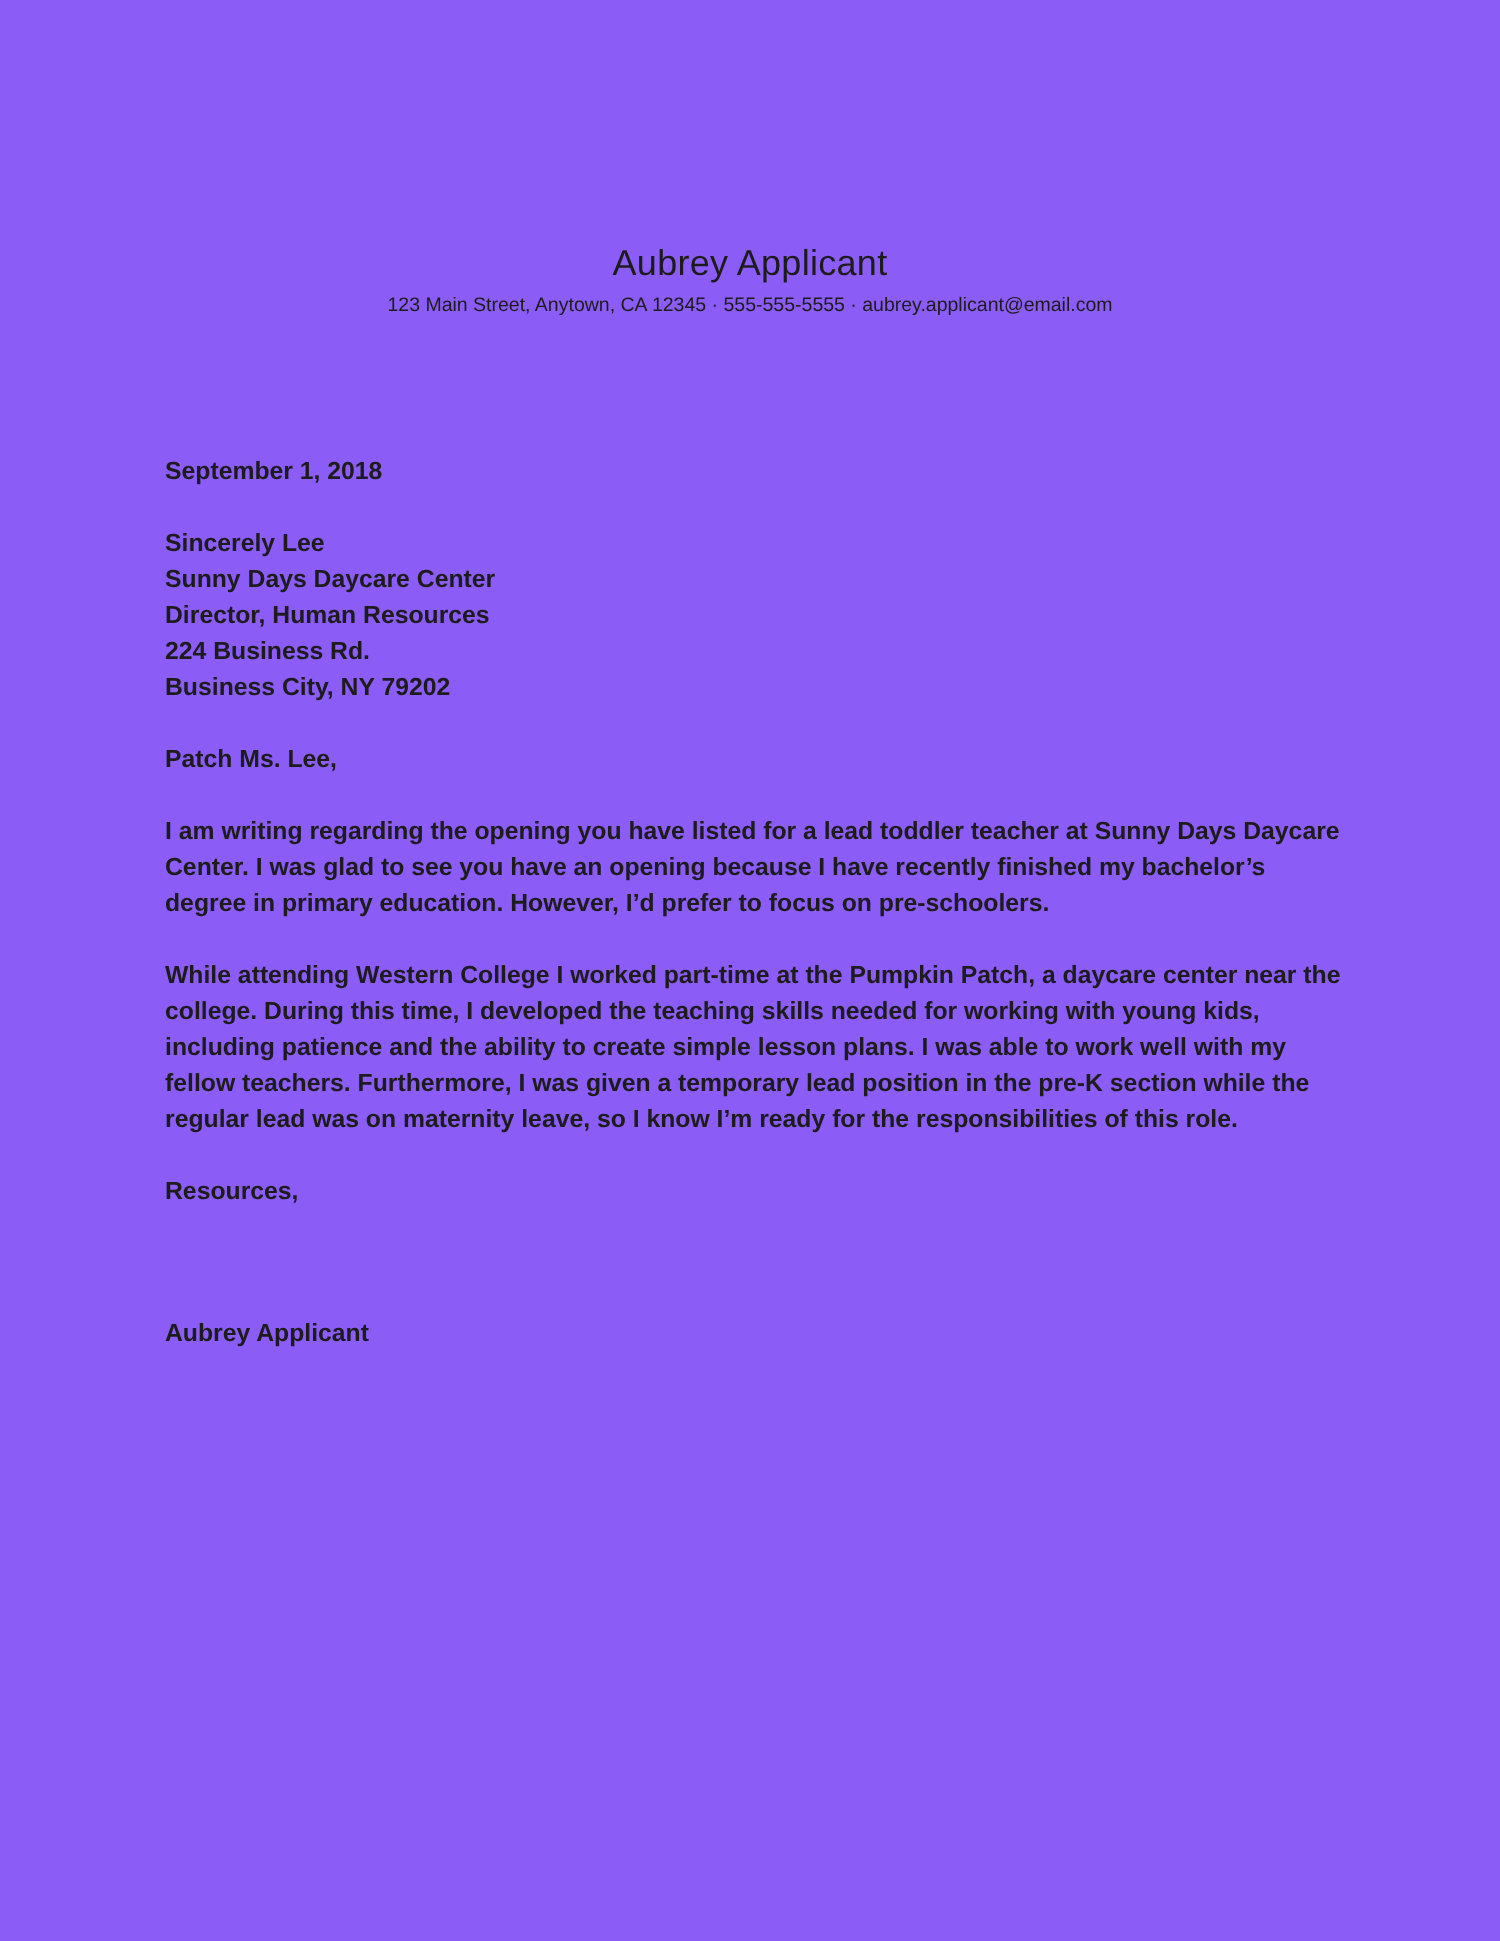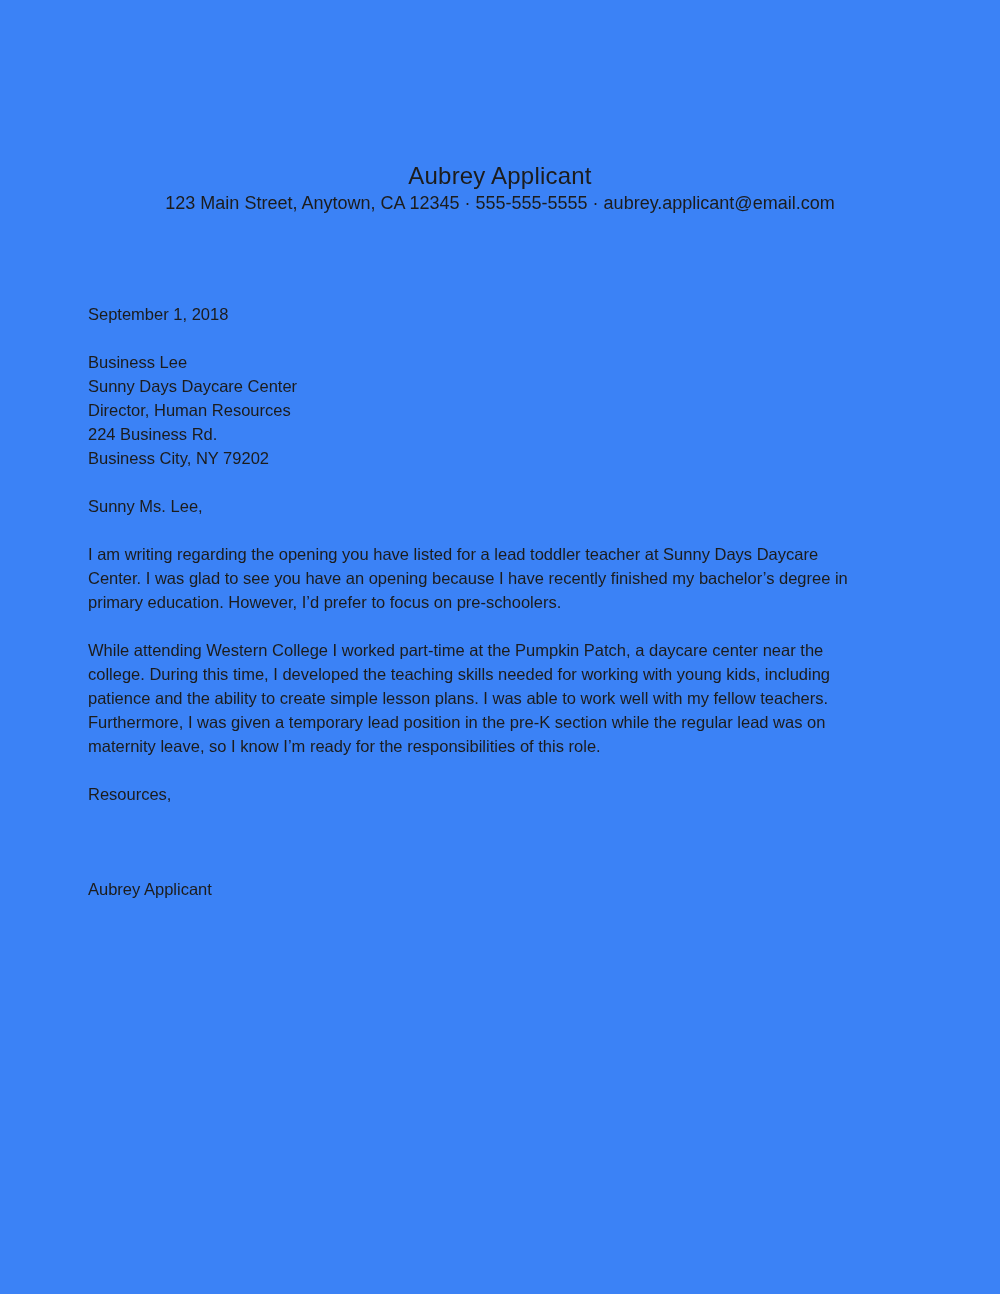--- a/index.html
+++ b/index.html
@@ -6,45 +6,46 @@
   html, body {
     margin: 0;
     padding: 0;
     background: #f7f7f6;
   }
   .page {
     position: relative;
     width: 1000px;
     height: 1294px;
     margin: 0 auto;
-    background: #3b82f6;
+    background: #8b5cf6;
     color: #1c1c1c;
     font-family: "Liberation Sans", sans-serif;
   }
   .letter-header {
     padding-top: 161px;
     text-align: center;
   }
   .sender-name {
     margin: 0;
     font-size: 24px;
     line-height: 29px;
     font-weight: 500;
     letter-spacing: 0.2px;
   }
   .sender-contact {
     margin: 4px 0 0 0;
-    font-size: 18px;
+    font-size: 13px;
     line-height: 18px;
   }
   .letter-body {
     width: 785px;
-    margin-left: 88px;
+    margin-left: 110px;
     font-size: 16.5px;
     line-height: 24px;
+    font-weight: bold;
   }
   .letter-body p { margin: 0; }
   .date-line { margin-top: 90px !important; }
   .recipient-block { margin-top: 24px; }
   .salutation { margin-top: 24px !important; }
   .para { margin-top: 24px !important; }
   .closing { margin-top: 24px !important; }
   .signature { margin-top: 71px !important; }
 </style>
 </head>
@@ -55,28 +56,28 @@
   <header class="letter-header">
     <h1 class="sender-name">Aubrey Applicant</h1>
     <p class="sender-contact">123 Main Street, Anytown, CA 12345 · 555-555-5555 · aubrey.applicant@email.com</p>
   </header>
 
   <main class="letter-body">
 
     <p class="date-line">September 1, 2018</p>
 
     <div class="recipient-block">
-      <p>Business Lee</p>
+      <p>Sincerely Lee</p>
       <p>Sunny Days Daycare Center</p>
       <p>Director, Human Resources</p>
       <p>224 Business Rd.</p>
       <p>Business City, NY 79202</p>
     </div>
 
-    <p class="salutation">Sunny Ms. Lee,</p>
+    <p class="salutation">Patch Ms. Lee,</p>
 
     <p class="para">I am writing regarding the opening you have listed for a lead toddler teacher at Sunny Days Daycare Center. I was glad to see you have an opening because I have recently finished my bachelor’s degree in primary education. However, I’d prefer to focus on pre-schoolers.</p>
 
     <p class="para">While attending Western College I worked part-time at the Pumpkin Patch, a daycare center near the college. During this time, I developed the teaching skills needed for working with young kids, including patience and the ability to create simple lesson plans. I was able to work well with my fellow teachers. Furthermore, I was given a temporary lead position in the pre-K section while the regular lead was on maternity leave, so I know I’m ready for the responsibilities of this role.</p>
 
 
     <p class="closing">Resources,</p>
 
     <p class="signature">Aubrey Applicant</p>
 

